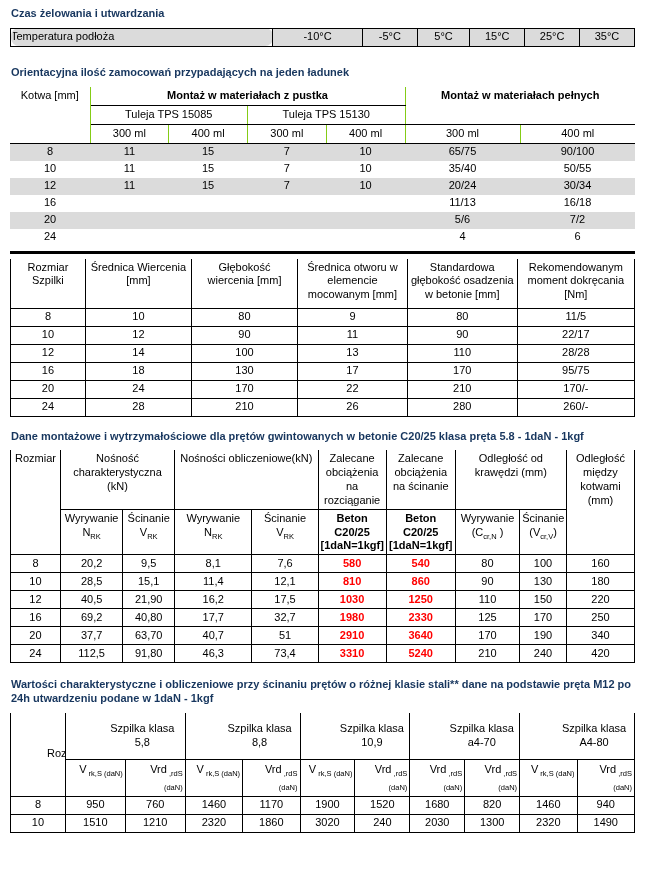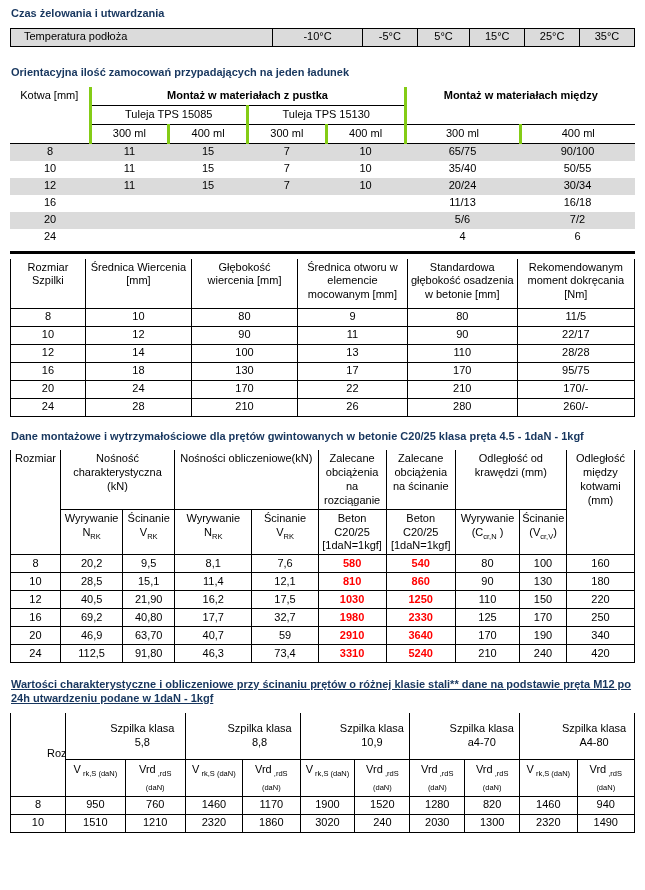--- a/index.html
+++ b/index.html
@@ -10,48 +10,48 @@
   th,td{padding:1px 2px;text-align:center;font-weight:normal;line-height:1.25;overflow:hidden;}
   td:first-child{}
   
   .grid th,.grid td{border:1px solid #000;}
   .grid thead tr:first-child th{border-top:none;}
   
   #t1{margin-bottom:19px;}
   #t1 th,#t1 td{border:1px solid #000;height:15px;}
   #t1 thead tr{background:#DBDBDB;}
   #t1 tbody tr:nth-child(2){background:#DBDBDB;}
-  #t1 th:first-child,#t1 td:first-child{text-align:left;padding-left:13px;}
+  #t1 th:first-child,#t1 td:first-child{text-align:left;padding-left:0;border-radius:8px;}
   
   #t2{margin-bottom:5px;}
   #t2 thead th{height:15px;vertical-align:top;padding-top:2px;}
   #t2 tbody td{height:15px;}
   #t2 tbody tr:nth-child(odd){background:#DBDBDB;}
   #t2 .b{font-weight:bold;}
-  #t2 .br{border-right:3px solid #84cc16;}
+  #t2 .br{border-right:1px solid #84cc16;}
   #t2 .bb{border-bottom:1px solid #000;}
   .thick-rule{height:3px;background:#000;margin:0 0 5px 0;}
   
   #t3{margin-bottom:13px;}
   #t3 thead th{vertical-align:top;height:46px;padding-top:2px;margin-top:15px;}
   #t3 td{height:15px;}
   
   #t4{margin-bottom:15px;}
   #t4 thead th{vertical-align:top;padding-top:2px;}
   #t4 thead tr:first-child{height:59px;}
   #t4 thead tr:last-child{height:45px;}
   #t4 td{height:15px;}
   #t4 td.red{color:#FF0000;font-weight:bold;}
-  #t4 .bold{font-weight:normal;}
+  #t4 .bold{font-weight:bold;}
   
   #t5 thead tr:first-child th{height:44px;vertical-align:middle;padding-left:36px;}
-  #t5 thead tr:last-child th{height:32px;vertical-align:top;padding-top:3px;}
+  #t5 thead tr:last-child th{height:32px;vertical-align:top;padding-top:3px;text-align:right;}
   #t5 td{height:15px;}
   sub{font-size:7.5px;line-height:1;}
-  .t5-title{max-width:625px;text-decoration:underline;}
+  .t5-title{max-width:625px;}
 </style>
 </head>
 <body>
 
 <div class="page">
 
   <div class="sec-title">Czas żelowania i utwardzania</div>
   <table id="t1">
     <colgroup>
       <col style="width:42%">
@@ -85,21 +85,21 @@
         <col style="width:12.6%">
         <col style="width:12.6%">
         <col style="width:12.6%">
         <col style="width:18.4%">
         <col style="width:18.4%">
     </colgroup>
     <thead>
       <tr>
         <th rowspan="3" class="br bb">Kotwa [mm]</th>
         <th colspan="4" class="br bb b">Montaż w materiałach z pustka</th>
-        <th colspan="2" rowspan="2" class="bb b">Montaż w materiałach między</th>
+        <th colspan="2" rowspan="2" class="bb b">Montaż w materiałach pełnych</th>
       </tr>
       <tr>
         <th colspan="2" class="br bb">Tuleja TPS 15085</th>
         <th colspan="2" class="br bb">Tuleja TPS 15130</th>
       </tr>
       <tr>
         <th class="br bb">300 ml</th>
         <th class="br bb">400 ml</th>
         <th class="br bb">300 ml</th>
         <th class="br bb">400 ml</th>
@@ -231,21 +231,21 @@
           <td>24</td>
           <td>28</td>
           <td>210</td>
           <td>26</td>
           <td>280</td>
           <td>260/-</td>
         </tr>
       </tbody>
   </table>
 
-  <div class="sec-title">Dane montażowe i wytrzymałościowe dla prętów gwintowanych w betonie C20/25 klasa pręta 4.5 - 1daN - 1kgf</div>
+  <div class="sec-title">Dane montażowe i wytrzymałościowe dla prętów gwintowanych w betonie C20/25 klasa pręta 5.8 - 1daN - 1kgf</div>
   <table id="t4" class="grid">
     <colgroup>
       <col style="width:8%">
         <col style="width:10%">
         <col style="width:8.3%">
         <col style="width:12.4%">
         <col style="width:10.6%">
         <col style="width:10.9%">
         <col style="width:11.1%">
         <col style="width:10.3%">
@@ -317,24 +317,24 @@
           <td>17,7</td>
           <td>32,7</td>
           <td class="red">1980</td>
           <td class="red">2330</td>
           <td>125</td>
           <td>170</td>
           <td>250</td>
         </tr>
         <tr>
           <td>20</td>
-          <td>46,9</td>
+          <td>37,7</td>
           <td>63,70</td>
           <td>40,7</td>
-          <td>59</td>
+          <td>51</td>
           <td class="red">2910</td>
           <td class="red">3640</td>
           <td>170</td>
           <td>190</td>
           <td>340</td>
         </tr>
         <tr>
           <td>24</td>
           <td>112,5</td>
           <td>91,80</td>
@@ -388,21 +388,21 @@
     </thead>
     <tbody>
         <tr>
           <td>8</td>
           <td>950</td>
           <td>760</td>
           <td>1460</td>
           <td>1170</td>
           <td>1900</td>
           <td>1520</td>
-          <td>1280</td>
+          <td>1680</td>
           <td>820</td>
           <td>1460</td>
           <td>940</td>
         </tr>
         <tr>
           <td>10</td>
           <td>1510</td>
           <td>1210</td>
           <td>2320</td>
           <td>1860</td>

